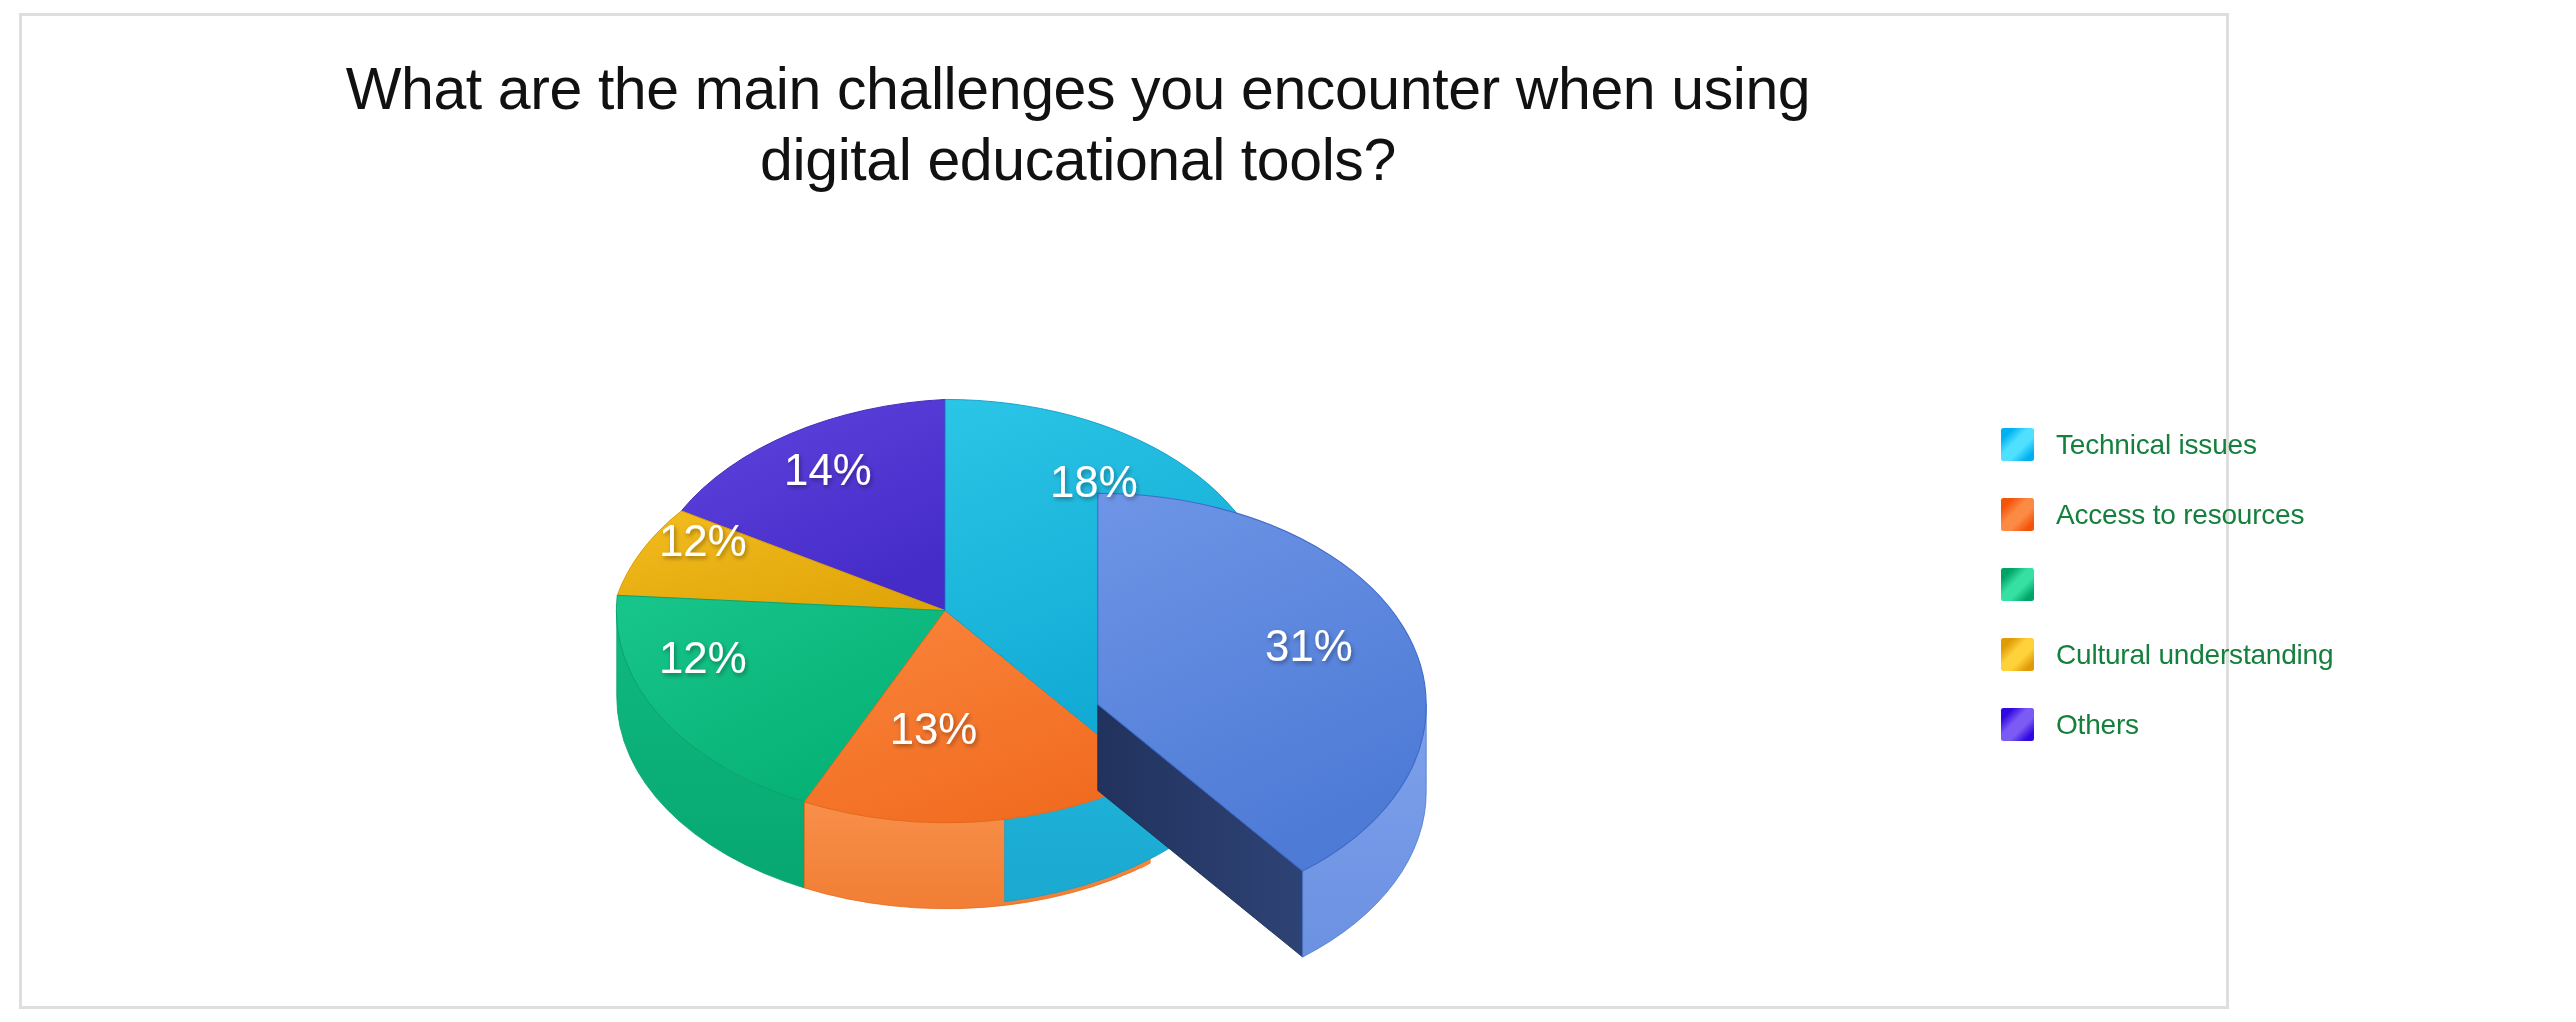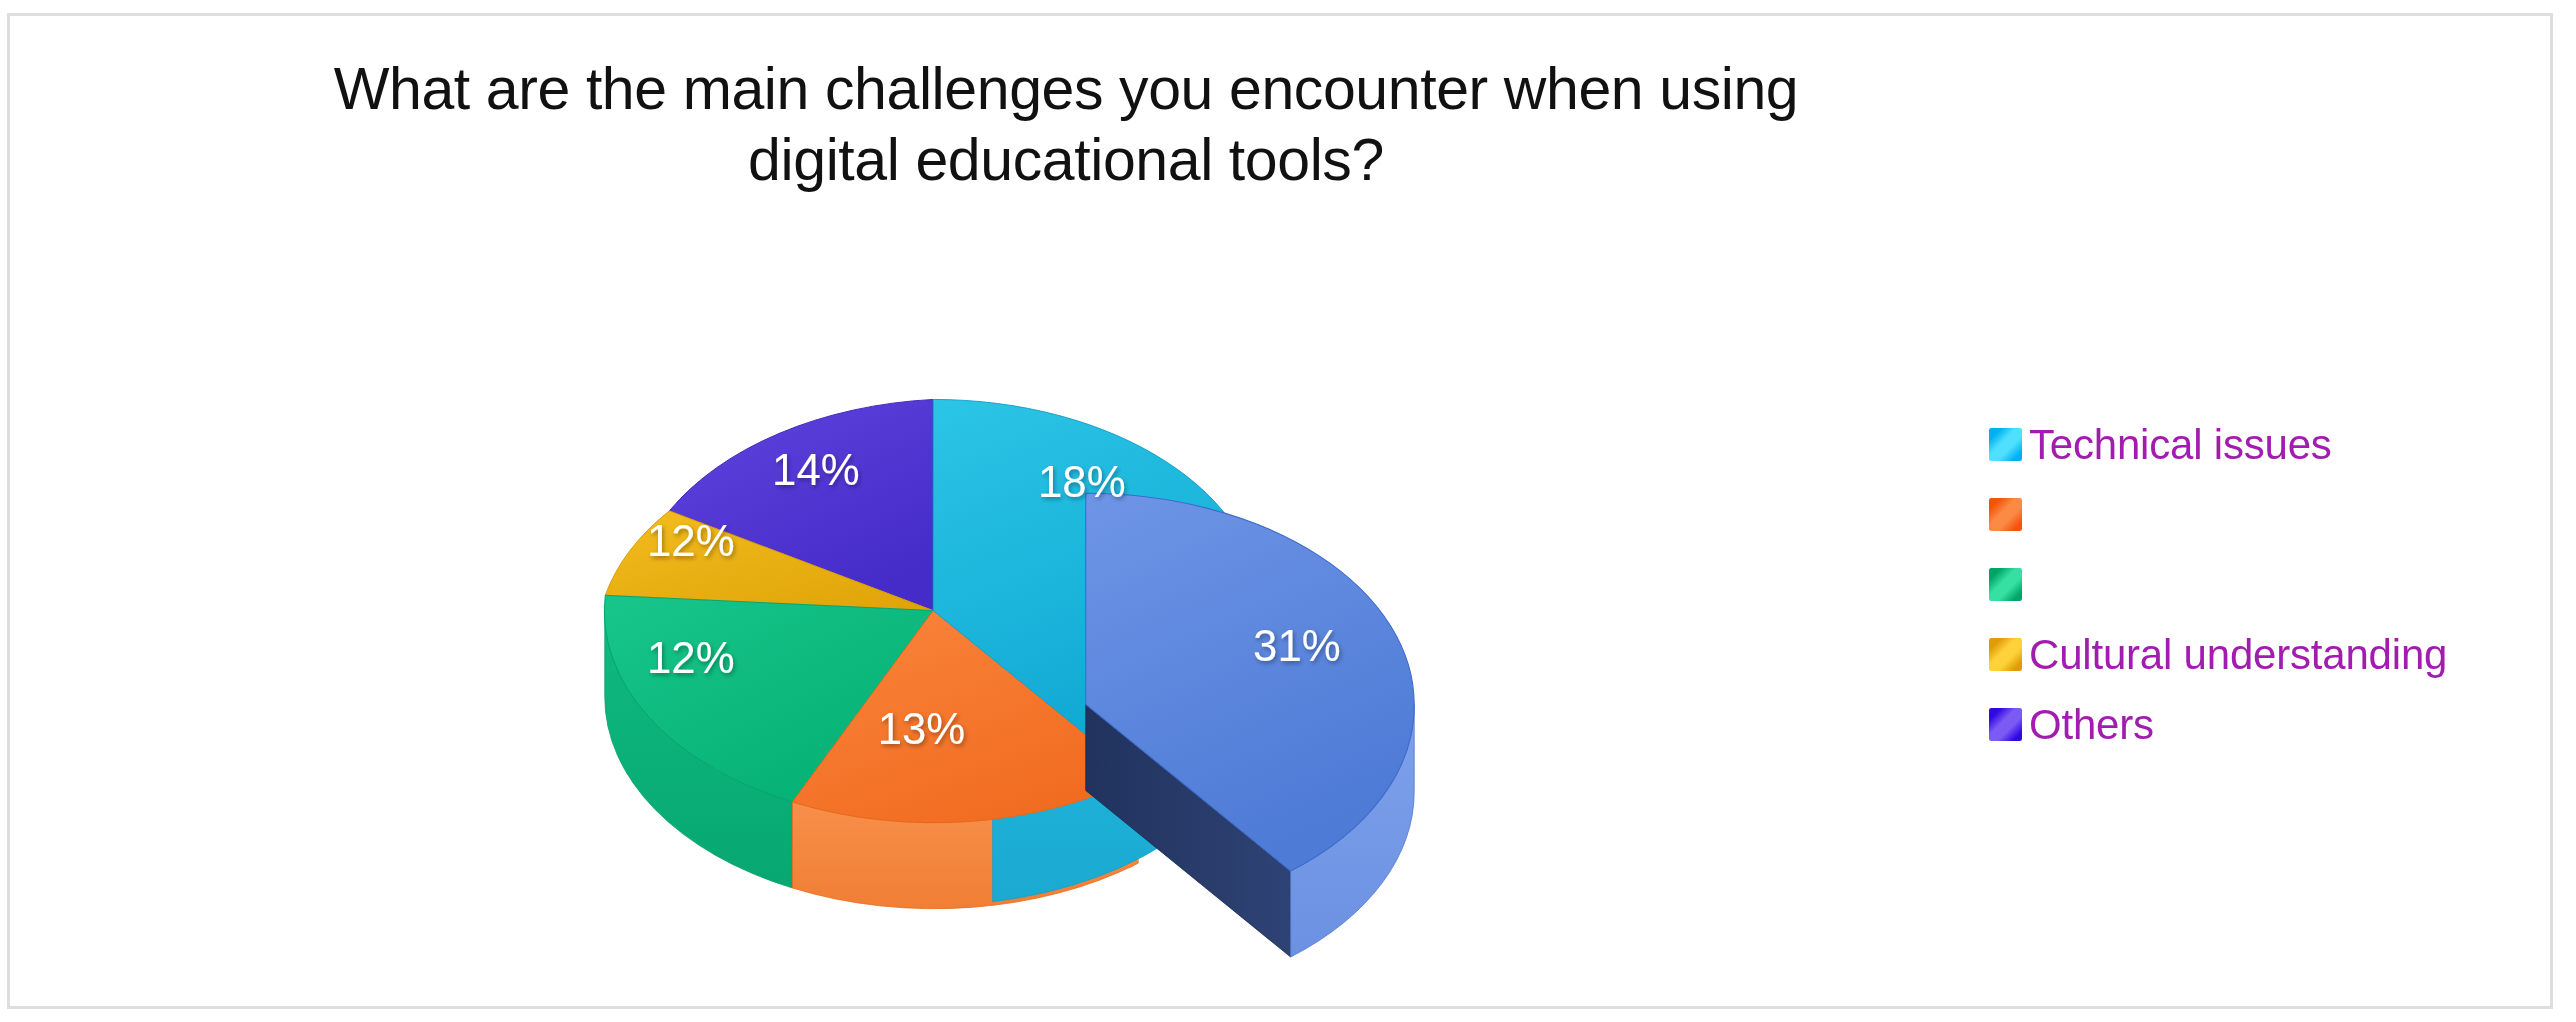--- a/index.html
+++ b/index.html
@@ -6,22 +6,22 @@
   body{
     width:2576px;height:1022px;
     font-family:"Liberation Sans","DejaVu Sans",sans-serif;
     overflow:hidden;
   }
   .slide{
     position:absolute;left:0;top:0;width:2576px;height:1022px;
     background:#ffffff;box-sizing:border-box;
   }
   .frame{
-    position:absolute;left:7px;top:12.5px;
-    width:2546px;height:996px;
+    position:absolute;left:19px;top:12.5px;
+    width:2210px;height:996px;
     border:3.9px solid #dedede;
     box-sizing:border-box;
     background:#ffffff;
     text-decoration:underline;
   }
   .chart-title{
     position:absolute;left:196px;top:38px;width:1720px;
     text-align:center;
     font-size:59px;line-height:1.22;
     color:#111111;font-weight:400;
@@ -40,22 +40,22 @@
   .legend-item{
     display:flex;align-items:center;
     height:70px;
   }
   .swatch{
     width:33px;height:33px;flex:0 0 33px;
     border-radius:2.3px;
     margin-right:7px;
   }
   .legend-label{
-    font-size:42px;color:#a21caf;
-    white-space:nowrap;letter-spacing:-0.2px;
+    font-size:28px;color:#15803d;
+    white-space:nowrap;letter-spacing:-0.2px;margin-left:15px;
   }
   .pct{
     font-size:56px;fill:#ffffff;font-weight:400;
     font-family:"Liberation Sans","DejaVu Sans",sans-serif;
     paint-order:stroke;
   }
 </style>
 </head>
 <body>
 
@@ -185,20 +185,21 @@
       </svg>
     </div>
 
     <div class="legend">
       <div class="legend-item">
         <span class="swatch" style="background: linear-gradient(135deg, rgb(0, 176, 240) 0%, rgb(0, 176, 240) 18%, rgb(79, 224, 255) 42%, rgb(79, 224, 255) 62%, rgb(0, 176, 240) 86%, rgb(0, 176, 240) 100%);"></span>
         <span class="legend-label">Technical issues</span>
       </div>
       <div class="legend-item">
         <span class="swatch" style="background: linear-gradient(135deg, rgb(244, 84, 10) 0%, rgb(244, 84, 10) 18%, rgb(251, 138, 69) 42%, rgb(251, 138, 69) 62%, rgb(244, 84, 10) 86%, rgb(244, 84, 10) 100%);"></span>
+        <span class="legend-label">Access to resources</span>
       </div>
       <div class="legend-item">
         <span class="swatch" style="background: linear-gradient(135deg, rgb(0, 164, 102) 0%, rgb(0, 164, 102) 18%, rgb(53, 224, 162) 42%, rgb(53, 224, 162) 62%, rgb(0, 164, 102) 86%, rgb(0, 164, 102) 100%);"></span>
       </div>
       <div class="legend-item">
         <span class="swatch" style="background: linear-gradient(135deg, rgb(224, 155, 8) 0%, rgb(224, 155, 8) 18%, rgb(255, 210, 59) 42%, rgb(255, 210, 59) 62%, rgb(224, 155, 8) 86%, rgb(224, 155, 8) 100%);"></span>
         <span class="legend-label">Cultural understanding</span>
       </div>
       <div class="legend-item">
         <span class="swatch" style="background: linear-gradient(135deg, rgb(48, 8, 224) 0%, rgb(48, 8, 224) 18%, rgb(124, 91, 245) 42%, rgb(124, 91, 245) 62%, rgb(48, 8, 224) 86%, rgb(48, 8, 224) 100%);"></span>

